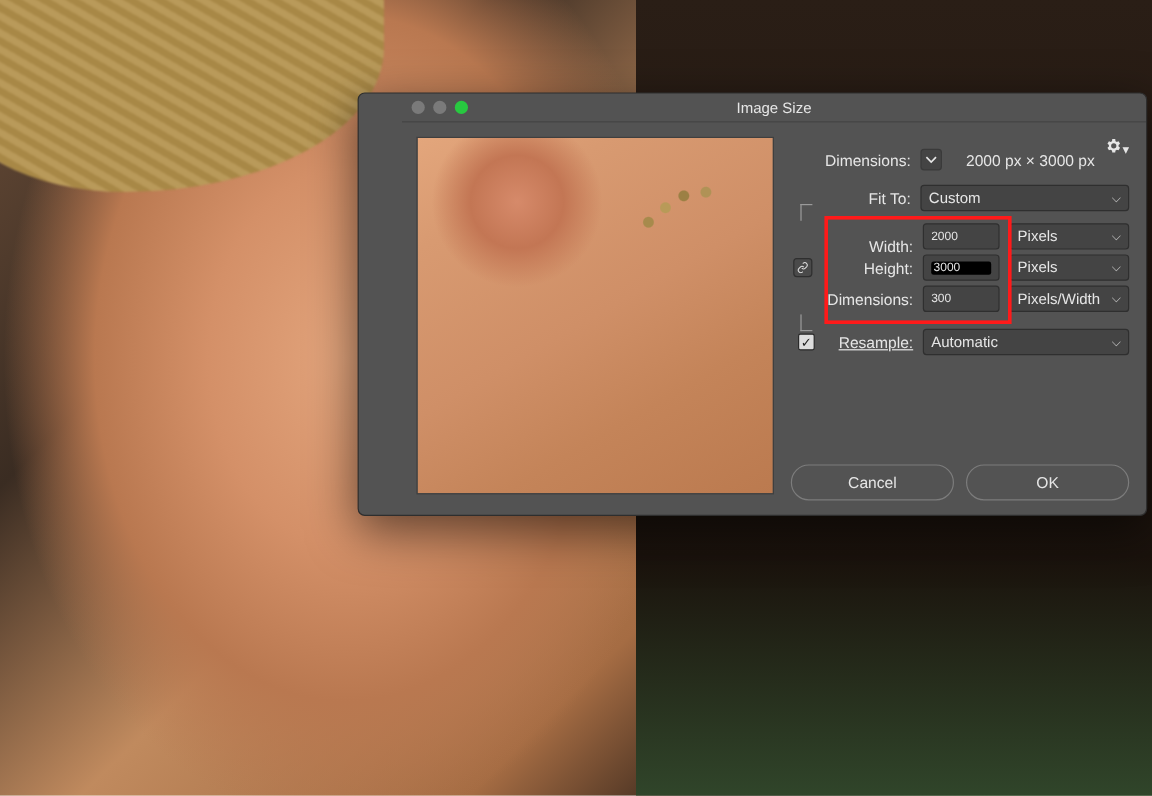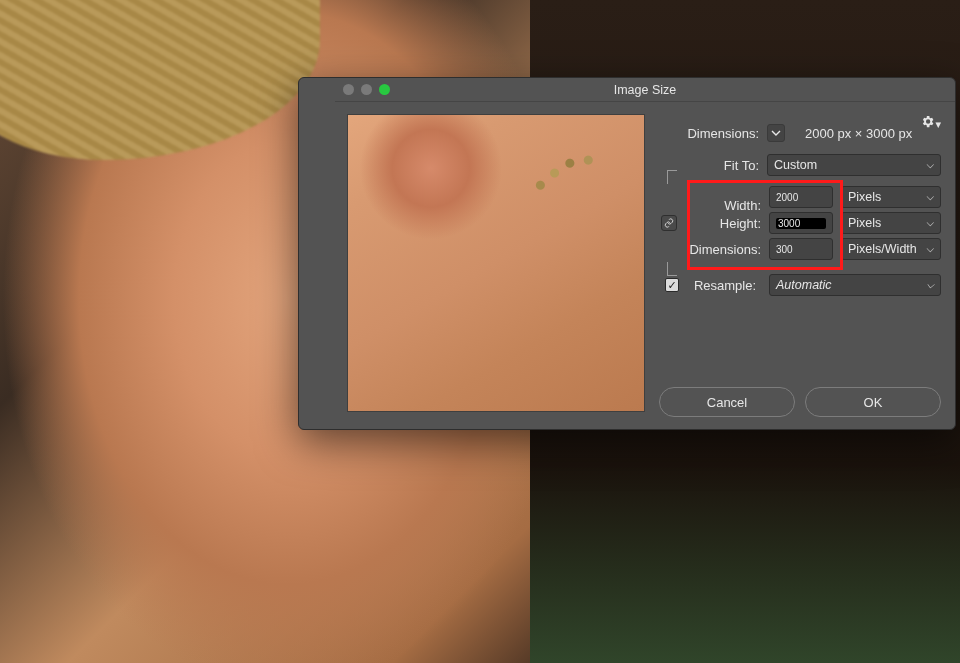--- a/index.html
+++ b/index.html
@@ -84,21 +84,21 @@
       background:#444; border:1px solid #2f2f2f; border-radius:3px; height:22px;
       color:#e6e6e6; font-size:12.5px; padding: 0 6px;
       display:flex; align-items:center; justify-content:space-between;
     }
     .select { cursor:pointer; }
     .select .chev { font-size:10px; opacity:.85; margin-left:6px; }
     .num-input { width: 64px; }
     .num-input input { background:transparent; border:none; outline:none; color:#e6e6e6; font-size:10px; width:100%; }
     .unit-sel { flex:1; min-width:0; }
     .fit-sel { flex:1; min-width:0;align-items:center; }
-    .resample-sel { flex:1; min-width:0;font-style:italic; }
+    .resample-sel { flex:1; min-width:0; }
 
     .link-col {
       width: 20px; align-self: stretch; display:flex; align-items:center; justify-content:center;
       position: relative;
     }
     .link-icon {
       width:16px; height:16px; border:1px solid #2f2f2f; background:#4a4a4a; border-radius:3px;
       display:flex; align-items:center; justify-content:center; font-size:11px;
     }
     .bracket-top, .bracket-bot {
@@ -217,21 +217,21 @@
             <span>Pixels/Width</span>
             <span class="chev">⌵</span>
           </div>
         </div>
       </div>
 
       <div class="row" style="margin-top:4px;">
         <div style="width:20px; display:flex; justify-content:flex-end;">
           <div class="checkbox">✓</div>
         </div>
-        <div style="width:74px; text-align:center; padding-left:2px;">Resample:</div>
+        <div style="width:74px; text-align:right; padding-left:2px;text-decoration:underline;">Resample:</div>
         <div class="select resample-sel">
           <span>Automatic</span>
           <span class="chev">⌵</span>
         </div>
       </div>
 
       <div class="buttons">
         <div class="btn">
             <span>Cancel</span>
           </div>

